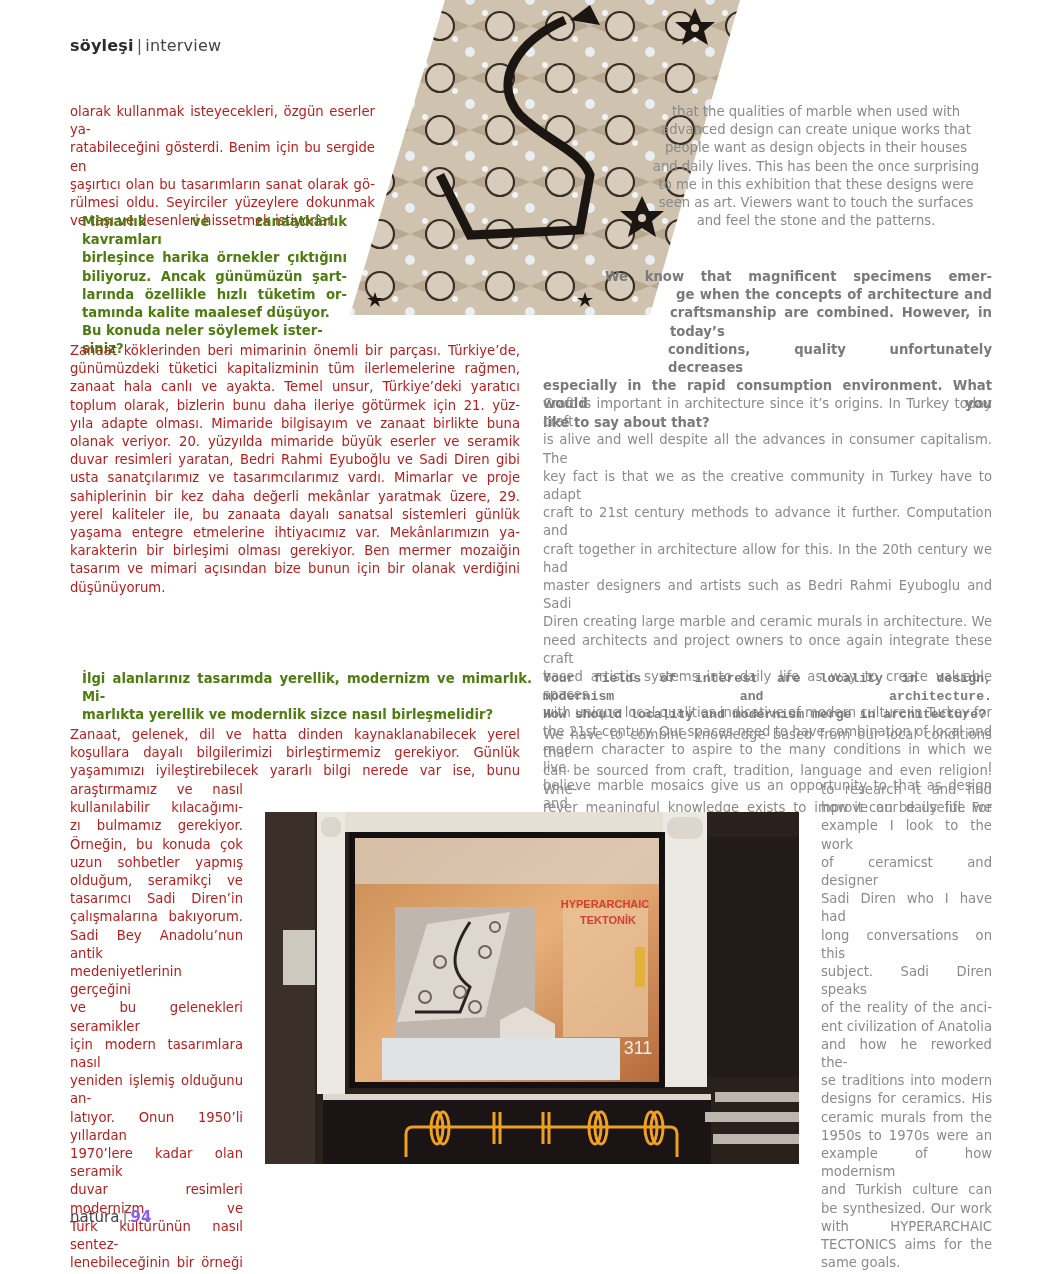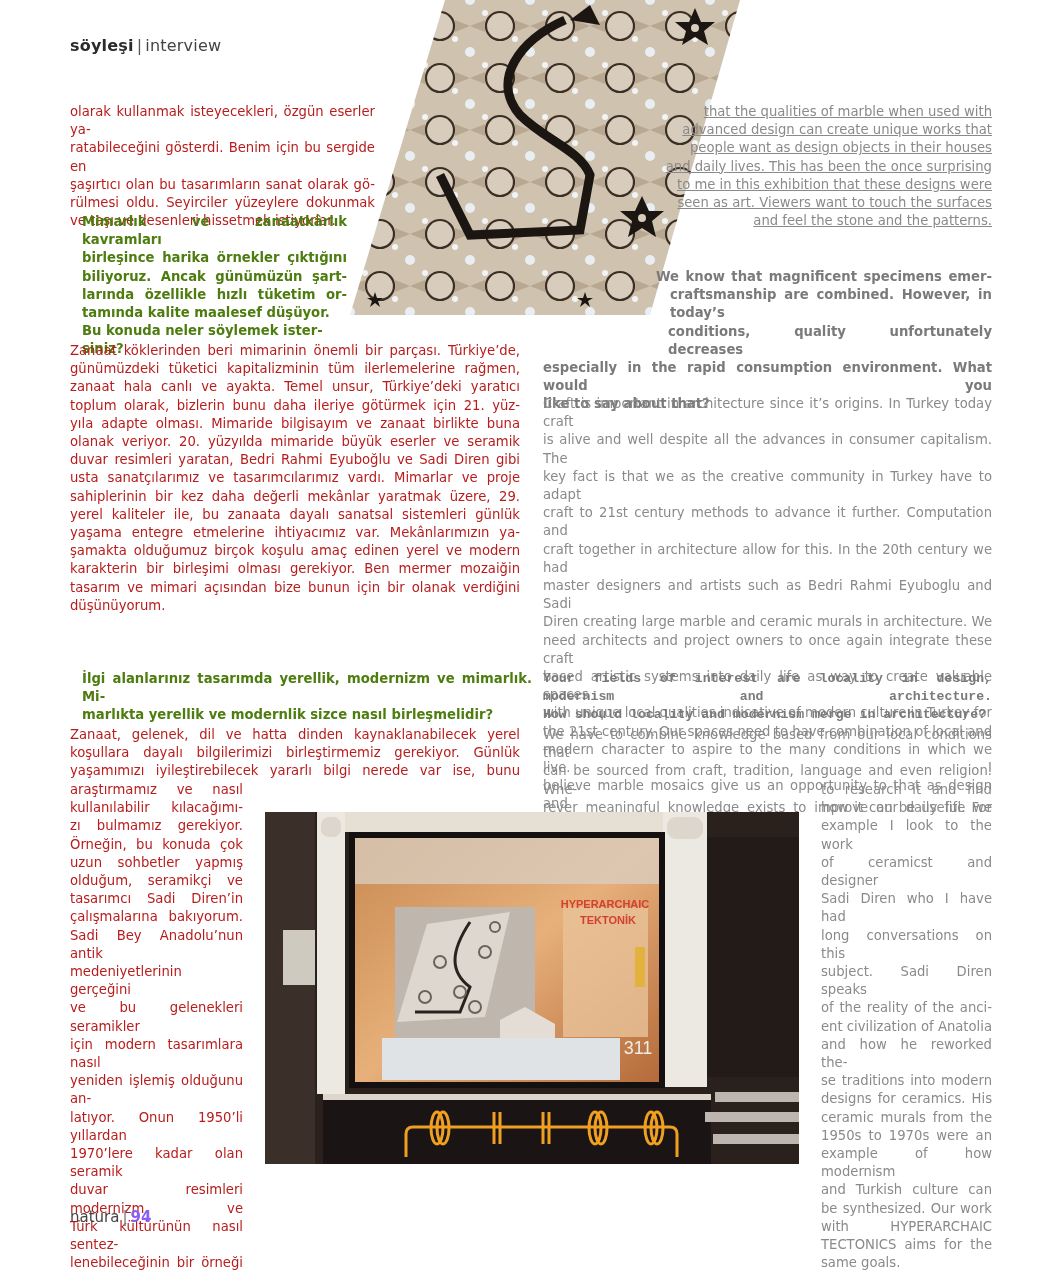--- a/index.html
+++ b/index.html
@@ -7,21 +7,21 @@
   .abs { position:absolute; }
   .section-label { left:70px; top:36px; font-size:16px; color:#2b2b2b; letter-spacing:0.2px; }
   .section-label b { font-weight:bold; }
   .section-label .sep { color:#555; margin:0 3px; font-weight:normal; }
   .section-label .en { font-weight:normal; color:#444; }
 
   .tr { color:#b91c1c; font-size:13.2px; line-height:18.2px; text-align:justify; }
   .tr.q { font-weight:bold; color:#4d7c0f;margin-left:12px; }
   .en-t { color:#8a8a8a; font-size:13.2px; line-height:18.2px; text-align:justify; }
   .en-t.q { font-weight:bold; color:#7a7a7a; }
-  .rt { text-align:right;text-decoration:underline; }
+  .rt { text-align:center; }
   .ln { display:block; white-space:nowrap; }
   .jl { display:block; text-align:justify; text-align-last:justify; white-space:normal; }
 
   .mosaic { left:350px; top:0; width:390px; height:315px; }
   .photo { left:265px; top:812px; width:534px; height:352px; }
 
   .footer { left:70px; top:1208px; font-size:15px; color:#444; }
   .footer b { color:#8b5cf6; }
 </style>
 </head>
@@ -91,40 +91,40 @@
   <span class="ln">that the qualities of marble when used with</span>
   <span class="ln">advanced design can create unique works that</span>
   <span class="ln">people want as design objects in their houses</span>
   <span class="ln">and daily lives. This has been the once surprising</span>
   <span class="ln">to me in this exhibition that these designs were</span>
   <span class="ln">seen as art. Viewers want to touch the surfaces</span>
   <span class="ln">and feel the stone and the patterns.</span>
 </div>
 
 <div class="abs en-t q" style="left:543px; top:268px; width:449px;">
-  <span class="jl" style="margin-left:113px;">We know that magnificent specimens emer-</span>
+  <span class="jl" style="margin-left:62px;">We know that magnificent specimens emer-</span>
+  <span class="jl" style="margin-left:133px;">ge when the concepts of architecture and</span>
   <span class="jl" style="margin-left:127px;">craftsmanship are combined. However, in today’s</span>
   <span class="jl" style="margin-left:125px;">conditions, quality unfortunately decreases</span>
   <span class="jl">especially in the rapid consumption environment. What would you</span>
   <span class="ln">like to say about that?</span>
 </div>
 
 <div class="abs tr" style="left:70px; top:342px; width:450px;">
   <span class="jl">Zanaat köklerinden beri mimarinin önemli bir parçası. Türkiye’de,</span>
   <span class="jl">günümüzdeki tüketici kapitalizminin tüm ilerlemelerine rağmen,</span>
   <span class="jl">zanaat hala canlı ve ayakta. Temel unsur, Türkiye’deki yaratıcı</span>
   <span class="jl">toplum olarak, bizlerin bunu daha ileriye götürmek için 21. yüz-</span>
   <span class="jl">yıla adapte olması. Mimaride bilgisayım ve zanaat birlikte buna</span>
   <span class="jl">olanak veriyor. 20. yüzyılda mimaride büyük eserler ve seramik</span>
   <span class="jl">duvar resimleri yaratan, Bedri Rahmi Eyuboğlu ve Sadi Diren gibi</span>
   <span class="jl">usta sanatçılarımız ve tasarımcılarımız vardı. Mimarlar ve proje</span>
   <span class="jl">sahiplerinin bir kez daha değerli mekânlar yaratmak üzere, 29.</span>
   <span class="jl">yerel kaliteler ile, bu zanaata dayalı sanatsal sistemleri günlük</span>
   <span class="jl">yaşama entegre etmelerine ihtiyacımız var. Mekânlarımızın ya-</span>
-  <span class="jl">şamakta olduğumuz birçok koşulu amaç edinen yerel ve modern</span>
   <span class="jl">karakterin bir birleşimi olması gerekiyor. Ben mermer mozaiğin</span>
   <span class="jl">tasarım ve mimari açısından bize bunun için bir olanak verdiğini</span>
   <span class="ln">düşünüyorum.</span>
 </div>
 
 <div class="abs en-t" style="left:543px; top:395px; width:449px;">
   <span class="jl">Craft is important in architecture since it’s origins. In Turkey today craft</span>
   <span class="jl">is alive and well despite all the advances in consumer capitalism. The</span>
   <span class="jl">key fact is that we as the creative community in Turkey have to adapt</span>
   <span class="jl">craft to 21st century methods to advance it further. Computation and</span>

